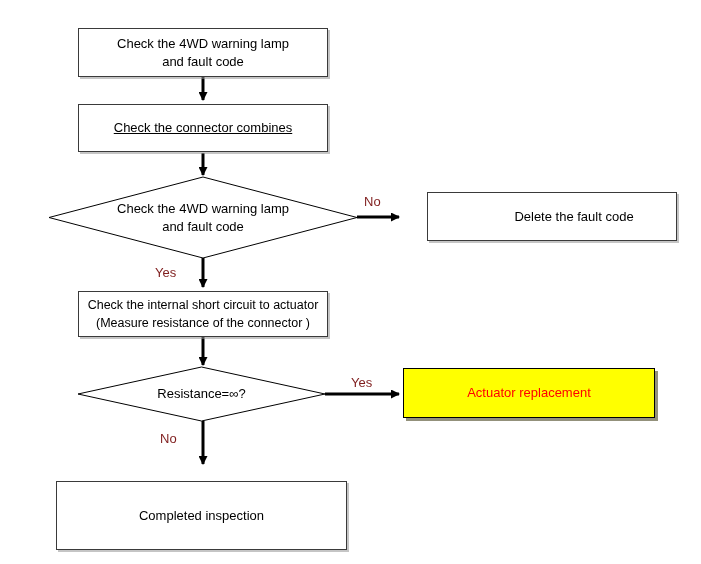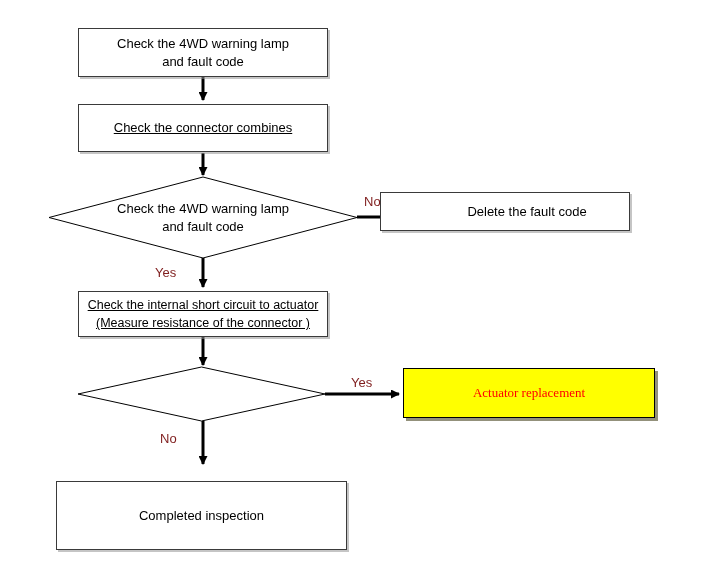--- a/index.html
+++ b/index.html
@@ -37,21 +37,20 @@
   .node-box .node-text {
     display: block;
     white-space: pre-line;
     padding: 0 4px;
   }
   .node-box.highlight {
     background: #FFFF00;
     border: 1px solid #000000;
     color: #FF0000;
     box-shadow: 3px 3px 0 0 rgba(120,118,90,0.8);
-    font-family: Liberation Serif, serif;
   }
   
   .node-diamond {
     position: absolute;
     box-sizing: border-box;
   }
   .node-diamond svg {
     position: absolute;
     left: 0;
     top: 0;
@@ -125,33 +124,34 @@
   </div>
 
   <div class="node-diamond" style="left:48px; top:176px; width:310px; height:83px;">
     <svg width="310" height="83" viewBox="0 0 310 83" xmlns="http://www.w3.org/2000/svg">
       <polygon points="155,1 309,41.5 155,82 1,41.5" fill="#FFFFFF" stroke="#000000" stroke-width="1"></polygon>
     </svg>
     <span class="node-text">Check the 4WD warning lamp
 and fault code</span>
   </div>
 
-  <div class="node-box" style="left:380px; top:192px; width:250px; height:39px;padding-left:44px;">
+  <div class="node-box" style="left:427px; top:192px; width:250px; height:49px;padding-left:44px;">
     <span class="node-text">Delete the fault code</span>
   </div>
 
-  <div class="node-box" style="left:78px; top:291px; width:250px; height:46px; font-size:12.5px;text-decoration:underline;">
+  <div class="node-box" style="left:78px; top:291px; width:250px; height:46px; font-size:12.5px;">
     <span class="node-text">Check the internal short circuit to actuator
 (Measure resistance of the connector )</span>
   </div>
 
   <div class="node-diamond" style="left:77px; top:366px; width:249px; height:56px;">
     <svg width="249" height="56" viewBox="0 0 249 56" xmlns="http://www.w3.org/2000/svg">
       <polygon points="124.5,1 248,28 124.5,55 1,28" fill="#FFFFFF" stroke="#000000" stroke-width="1"></polygon>
     </svg>
+    <span class="node-text">Resistance=∞?</span>
   </div>
 
   <div class="node-box highlight" style="left:403px; top:368px; width:252px; height:50px;">
     <span class="node-text">Actuator replacement</span>
   </div>
 
   <div class="node-box" style="left:56px; top:468px; width:291px; height:69px;margin-top:13px;">
     <span class="node-text">Completed inspection</span>
   </div>
 

